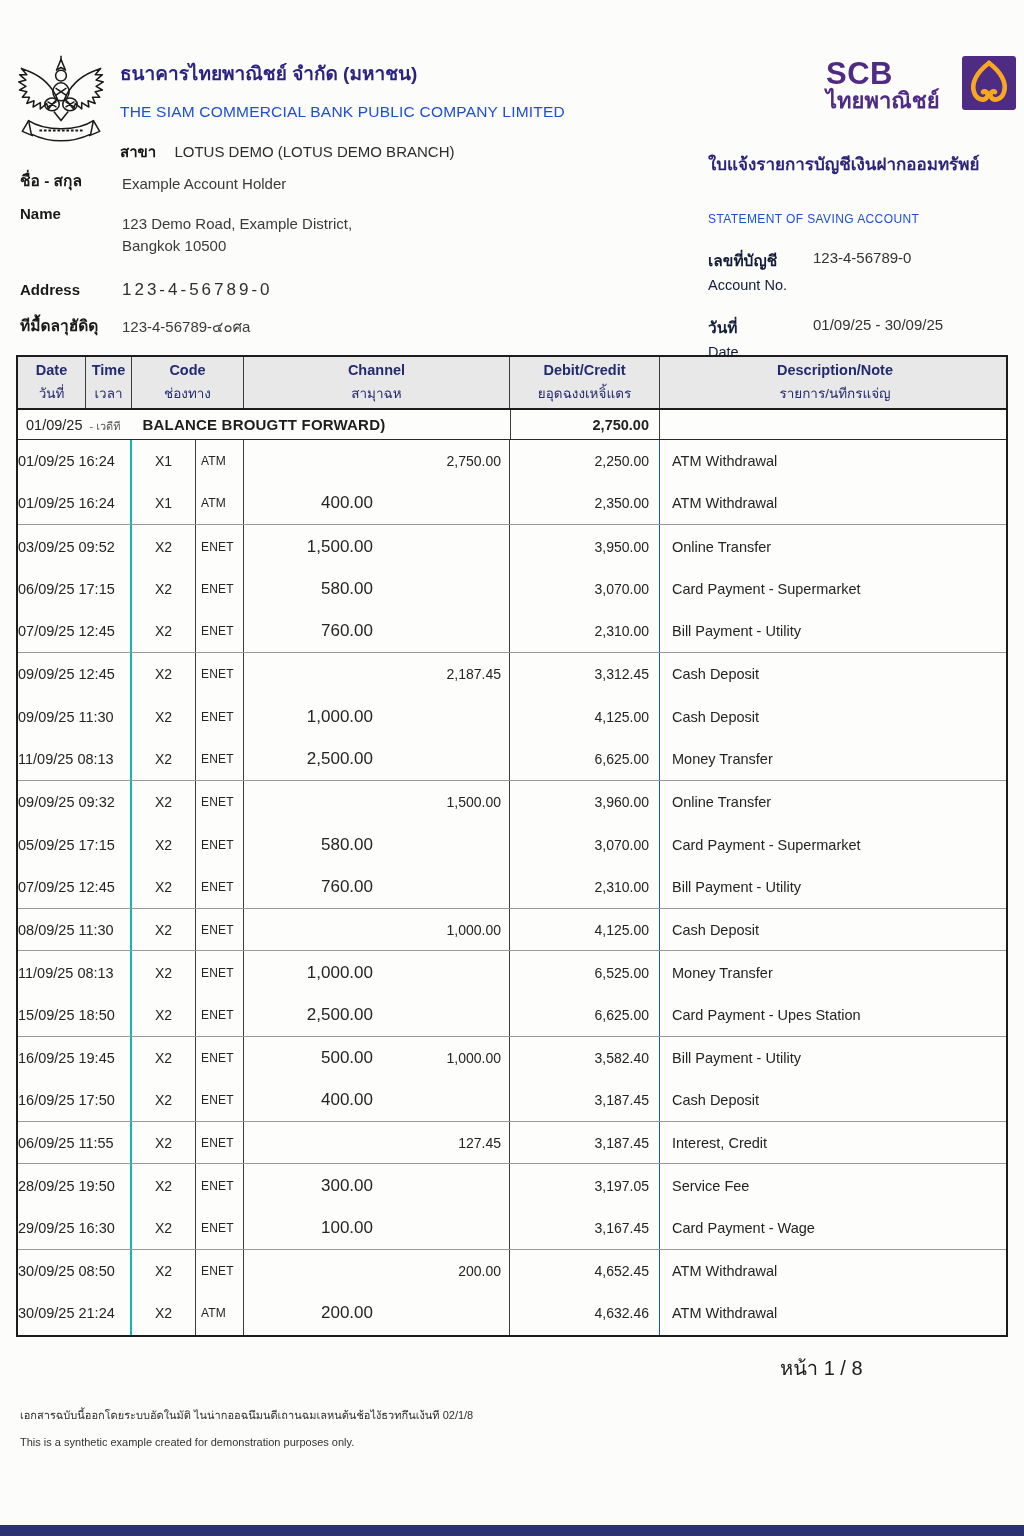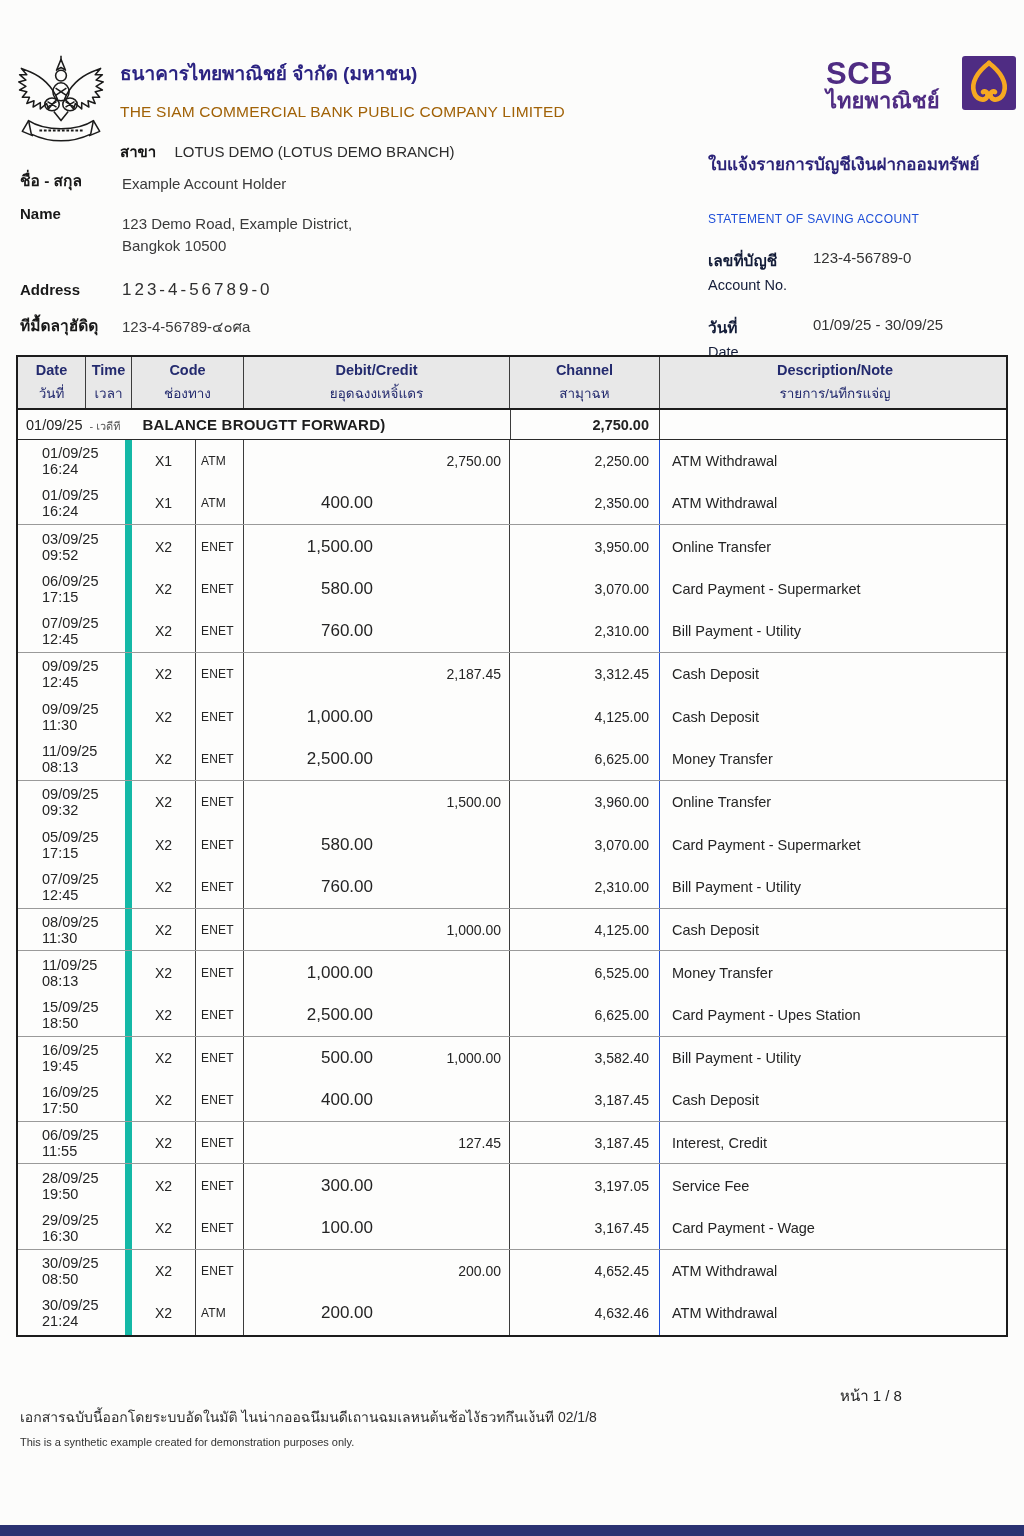--- a/index.html
+++ b/index.html
@@ -3,21 +3,21 @@
 <meta charset="utf-8">
 <style>
   * { margin:0; padding:0; box-sizing:border-box; }
   body { background:#e5e5e5; font-family:"Liberation Sans","DejaVu Sans",sans-serif; }
   .page { position:relative; width:1024px; height:1536px; background:#fcfcfb; margin:0 auto; overflow:hidden; color:#222; }
 
   
   .emblem { position:absolute; left:16px; top:52px; width:90px; height:112px; }
   .bank-block { position:absolute; left:120px; top:58px; width:560px; }
   .bank-th { font-size:19px; font-weight:bold; color:#2b2382; }
-  .bank-en { margin-top:15px; font-size:15.5px; color:#a16207; letter-spacing:0.2px; }
+  .bank-en { margin-top:15px; font-size:15.5px; color:#1d4ed8; letter-spacing:0.2px; }
   .branch-line { margin-top:19px; font-size:15px; color:#2c2c2c; }
   .branch-line .lbl { font-weight:bold; color:#141414; margin-right:14px; }
 
   .scb-logo { position:absolute; left:826px; top:56px; width:190px; display:flex; align-items:flex-start; }
   .scb-text { width:128px; text-align:left; color:#4f2c83; line-height:1.02; padding-top:2px; }
   .scb-text .l1 { font-size:31px; font-weight:bold; letter-spacing:0.5px; }
   .scb-text .l2 { font-size:22px; font-weight:bold; }
   .scb-mark { margin-left:8px; width:54px; height:54px; }
 
   
@@ -47,31 +47,31 @@
   .bfrow { display:grid; grid-template-columns:492px 150px 350px; height:30px; border-bottom:1.5px solid #2a2a2a; align-items:center; }
   .bfrow .left { display:flex; align-items:center; padding-left:8px; }
   .bf-date { font-size:14.5px; color:#222; }
   .bf-note { font-size:11px; color:#555; margin-left:7px; margin-top:2px; }
   .bf-label { font-size:15px; font-weight:bold; color:#1d1d1d; margin-left:22px; letter-spacing:0.2px; }
   .bf-bal { font-size:14.5px; font-weight:bold; text-align:right; padding-right:10px; border-left:1px solid #3c3c3c; border-right:1px solid #3c3c3c; height:100%; display:flex; align-items:center; justify-content:flex-end; }
 
   .trow { display:grid; grid-template-columns:114px 64px 48px 138px 128px 150px 350px; height:42.62px; align-items:stretch; }
   .trow.group-end { border-bottom:1px solid #9a9a9a; }
   .trow .c { display:flex; align-items:center; font-size:14.5px; color:#242424; }
-  .trow .dt { padding-left:24px; border-right:7px solid #14b8a6; }
+  .trow .dt { padding-left:0; border-right:2px solid #14b8a6; }
   .trow .code { justify-content:center; border-right:1px solid #3c3c3c; font-size:14px; }
   .trow .chan { padding-left:5px; border-right:1px solid #3c3c3c; font-size:12px; letter-spacing:0.2px; }
   .trow .debit { justify-content:flex-end; padding-right:9px; font-size:17px; }
   .trow .credit { justify-content:flex-end; padding-right:8px; border-right:1px solid #3c3c3c; font-size:14px; }
   .trow .bal { justify-content:flex-end; padding-right:10px; border-right:1px solid #1d4ed8; font-size:14px; }
   .trow .desc { padding-left:12px; }
 
   
-  .page-num { position:absolute; left:780px; top:1352px; width:182px; text-align:center; font-size:15px; color:#1e1e1e;margin-top:32px; }
-  .note-th { position:absolute; left:20px; top:1406px; font-size:14px; color:#2e2e2e; }
+  .page-num { position:absolute; left:780px; top:1352px; width:182px; text-align:left; font-size:20px; color:#1e1e1e; }
+  .note-th { position:absolute; left:20px; top:1406px; font-size:11px; color:#2e2e2e; }
   .note-en { position:absolute; left:20px; top:1436px; font-size:11px; color:#333; }
   .bottom-bar { position:absolute; left:0; bottom:0; width:100%; height:11px; background:#2b3272; }
 </style>
 </head>
 <body>
 
 <div class="page">
 
   <svg class="emblem" viewBox="0 0 100 124">
     <g stroke="#1b1b1b" stroke-width="1.7" fill="none" stroke-linejoin="round">
@@ -149,26 +149,26 @@
         </div>
         <div class="th">
           <div class="en">Time</div>
           <div class="tth">เวลา</div>
         </div>
         <div class="th">
           <div class="en">Code</div>
           <div class="tth">ช่องทาง</div>
         </div>
         <div class="th">
+          <div class="en">Channel</div>
+          <div class="tth">สามุาฉห</div>
+        </div>
+        <div class="th">
           <div class="en">Debit/Credit</div>
           <div class="tth">ยอุดฉงงเหจิ้แดร</div>
-        </div>
-        <div class="th">
-          <div class="en">Channel</div>
-          <div class="tth">สามุาฉห</div>
         </div>
         <div class="th">
           <div class="en">Description/Note</div>
           <div class="tth">รายการ/นทีกรแจ่ญ</div>
         </div>
       </div>
     <div class="bfrow">
       <div class="left">
         <span class="bf-date">01/09/25</span>
         <span class="bf-note">- เวดีที</span>

